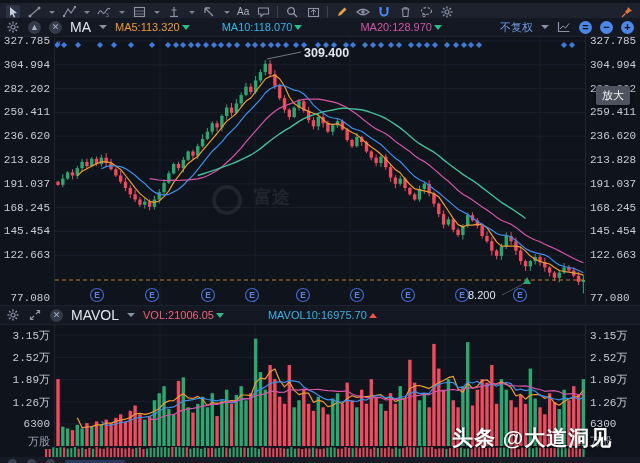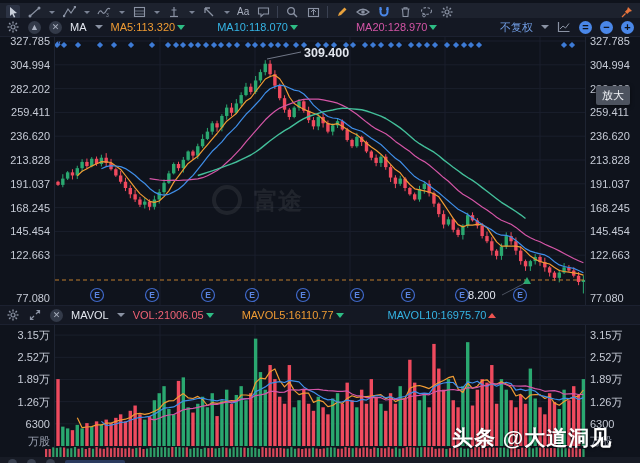--- a/index.html
+++ b/index.html
@@ -15,50 +15,50 @@
   .icn { display:inline-flex; align-items:center; justify-content:center; width:14px; height:14px; }
   .icn svg { display:block; }
   .tool-active { background:#2c3344; border-radius:2px; }
   .caret-s { width:0;height:0;border-left:3px solid transparent;border-right:3px solid transparent;border-top:3px solid #7a8294; margin-left:1px;}
   .tb-text { color:#aab1c0; font-size:10px; line-height:14px; }
 
   #indicator-bar { position:absolute; left:0; top:18px; width:640px; height:19px;
     background:#141823; display:flex; align-items:center; gap:8px; padding:0 6px;
     border-bottom:1px solid #1c2130; }
   .ind-lbl { font-size:11px; font-weight:normal; letter-spacing:0; }
-  .ma-name { color:#e2e6ee; font-size:11px; }
+  .ma-name { color:#e2e6ee; font-size:14px; }
   .tri-dn { width:0;height:0;border-left:4px solid transparent;border-right:4px solid transparent;border-top:5px solid #2ebd85; margin-left:2px;}
   .tri-up { width:0;height:0;border-left:4px solid transparent;border-right:4px solid transparent;border-bottom:5px solid #ef5350; margin-left:2px;}
   .circle-btn { width:13px; height:13px; border-radius:50%; background:#4a87e8; color:#0e1118;
     display:inline-flex; align-items:center; justify-content:center; font-size:11px; font-weight:bold; line-height:11px;}
   .grey-circle { width:13px; height:13px; border-radius:50%; background:#333a49; color:#aab1c0;
     display:inline-flex; align-items:center; justify-content:center; font-size:9px; line-height:9px;}
 
   
   #main-chart-region { position:absolute; left:0; top:37px; width:640px; height:268px; }
   #main-svg { position:absolute; left:55px; top:0; }
   #vol-header { position:absolute; left:0; top:305px; width:640px; height:20px;
     background:#141823; border-top:1px solid #1c2130; border-bottom:1px solid #1c2130;
     display:flex; align-items:center; gap:8px; padding:0 6px; }
   #vol-region { position:absolute; left:0; top:325px; width:640px; height:122px; }
   #vol-svg { position:absolute; left:55px; top:0; }
   .axis-col { position:absolute; top:0; width:55px; height:100%; }
-  .axis-lbl { position:absolute; font-size:11px; color:#c6cbd6; transform:translateY(-50%); white-space:nowrap; }
+  .axis-lbl { position:absolute; font-size:11px; color:#c6cbd6; transform:translateY(-50%); white-space:nowrap;font-family:Liberation Mono, monospace; }
   .axis-left .axis-lbl { right:5px; }
   .axis-right .axis-lbl { left:5px; }
   .axis-unit { color:#9aa1b0; }
   .px-box { position:absolute; border:1px solid #c07e2d; color:#2ebd85; font-size:11px;
     padding:0 3px; background:#0f131c; transform:translateY(-50%); line-height:14px; }
   .sep-v { position:absolute; top:0; width:1px; height:100%; background:#1e2432; }
 
   #tooltip-zoom { position:absolute; left:596px; top:49px; background:#4d535f; color:#f2f4f8;
     font-size:11px; padding:2px 6px; border-radius:2px; box-shadow:0 1px 4px rgba(0,0,0,.5); z-index:9; }
 
   #futu-watermark { position:absolute; left:212px; top:148px; color:#ffffff; opacity:.07;
-    font-size:24px; font-weight:bold; display:flex; gap:12px; }
+    font-size:18px; font-weight:bold; display:flex; gap:12px; }
   #futu-watermark .fw-circle { width:30px; height:30px; border-radius:50%; border:4px solid #fff; }
 
   #brand-watermark { position:absolute; left:452px; top:424px; color:#ffffff; font-size:21px;
     font-weight:bold; text-shadow:0 1px 3px rgba(0,0,0,.6); z-index:10; letter-spacing:1px; }
 
   #minimap { position:absolute; left:45px; top:447px; width:541px; height:10px; }
   #bottom-partial { position:absolute; left:0; top:457px; width:640px; height:6px; background:#171b25;
     display:flex; gap:10px; padding:0 8px; overflow:hidden; }
   .bp-dot { width:9px; height:9px; border-radius:50%; background:#39404f; margin-top:2px; }
   .bp-blue { width:60px; height:9px; border-radius:2px; background:#2a3a5e; margin-top:3px; }
@@ -612,24 +612,20 @@
           <path d="M7.5 1.5 h3 v3 M4.5 10.5 h-3 v-3 M10.5 1.5 L7 5 M1.5 10.5 L5 7" fill="none" stroke="#8a92a3" stroke-width="1.2"></path>
         </svg>
     </span>
     <span class="grey-circle">✕</span>
     <span class="ma-name">MAVOL</span>
     <span class="chev"></span>
     <span style="display:flex;align-items:center;">
       <span class="ind-lbl" style="color:#f06274;">VOL:21006.05</span>
       <span class="tri-dn"></span>
     </span>
-    <span style="display:flex;align-items:center;margin-left:20px;">
-      <span class="ind-lbl" style="color:#ef9b33;">MAVOL5:16110.77</span>
-      <span class="tri-dn"></span>
-    </span>
     <span style="display:flex;align-items:center;margin-left:36px;">
       <span class="ind-lbl" style="color:#35b4e4;">MAVOL10:16975.70</span>
       <span class="tri-up"></span>
     </span>
     <span class="tb-spacer"></span>
   </div>
 
   <div id="vol-region">
     <div class="sep-v" style="left:54px;"></div>
     <div class="sep-v" style="left:585px;"></div>

